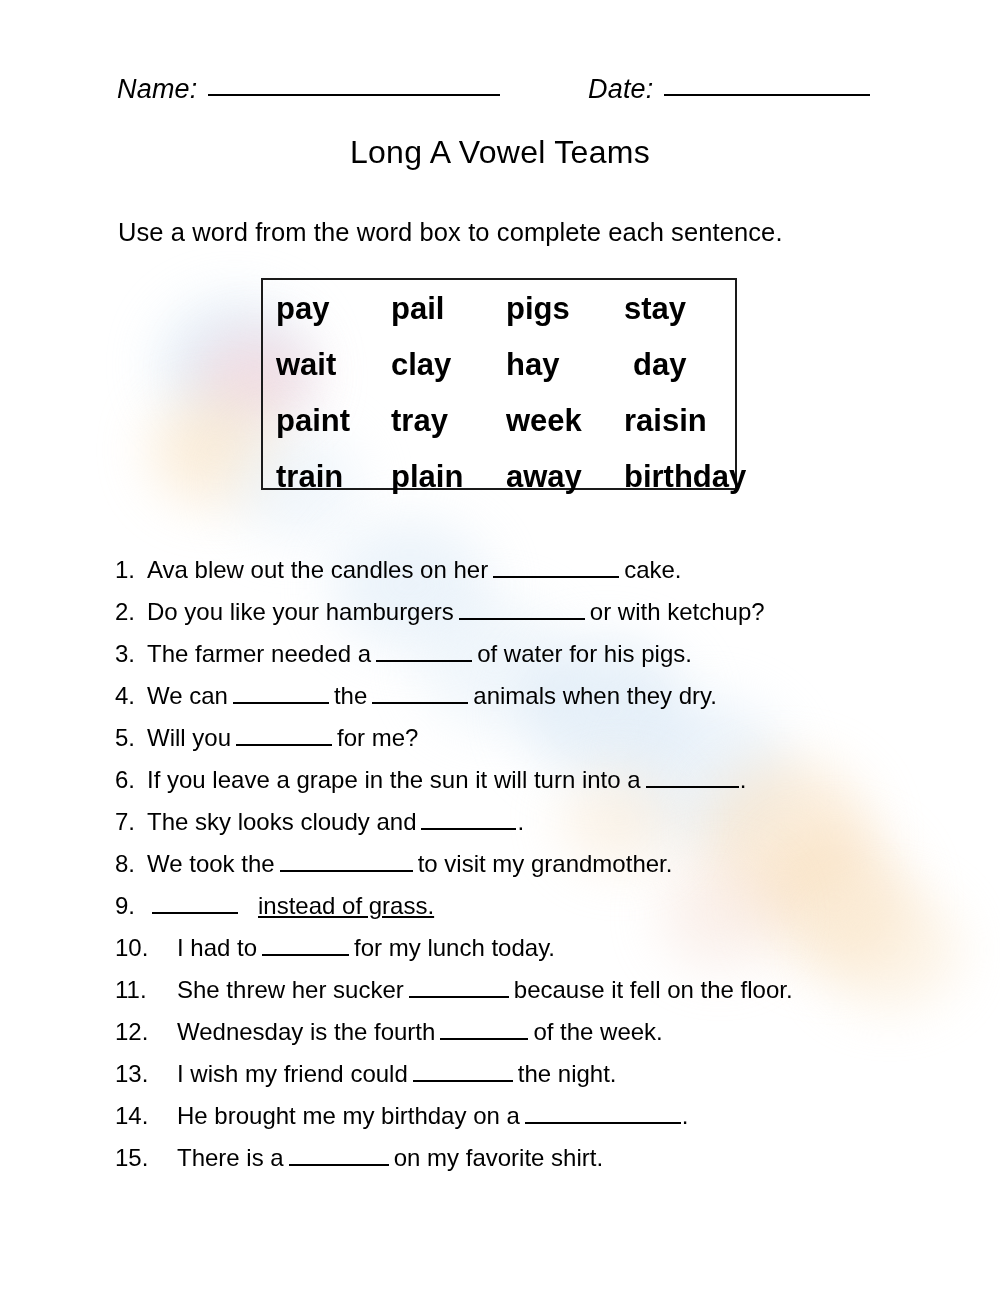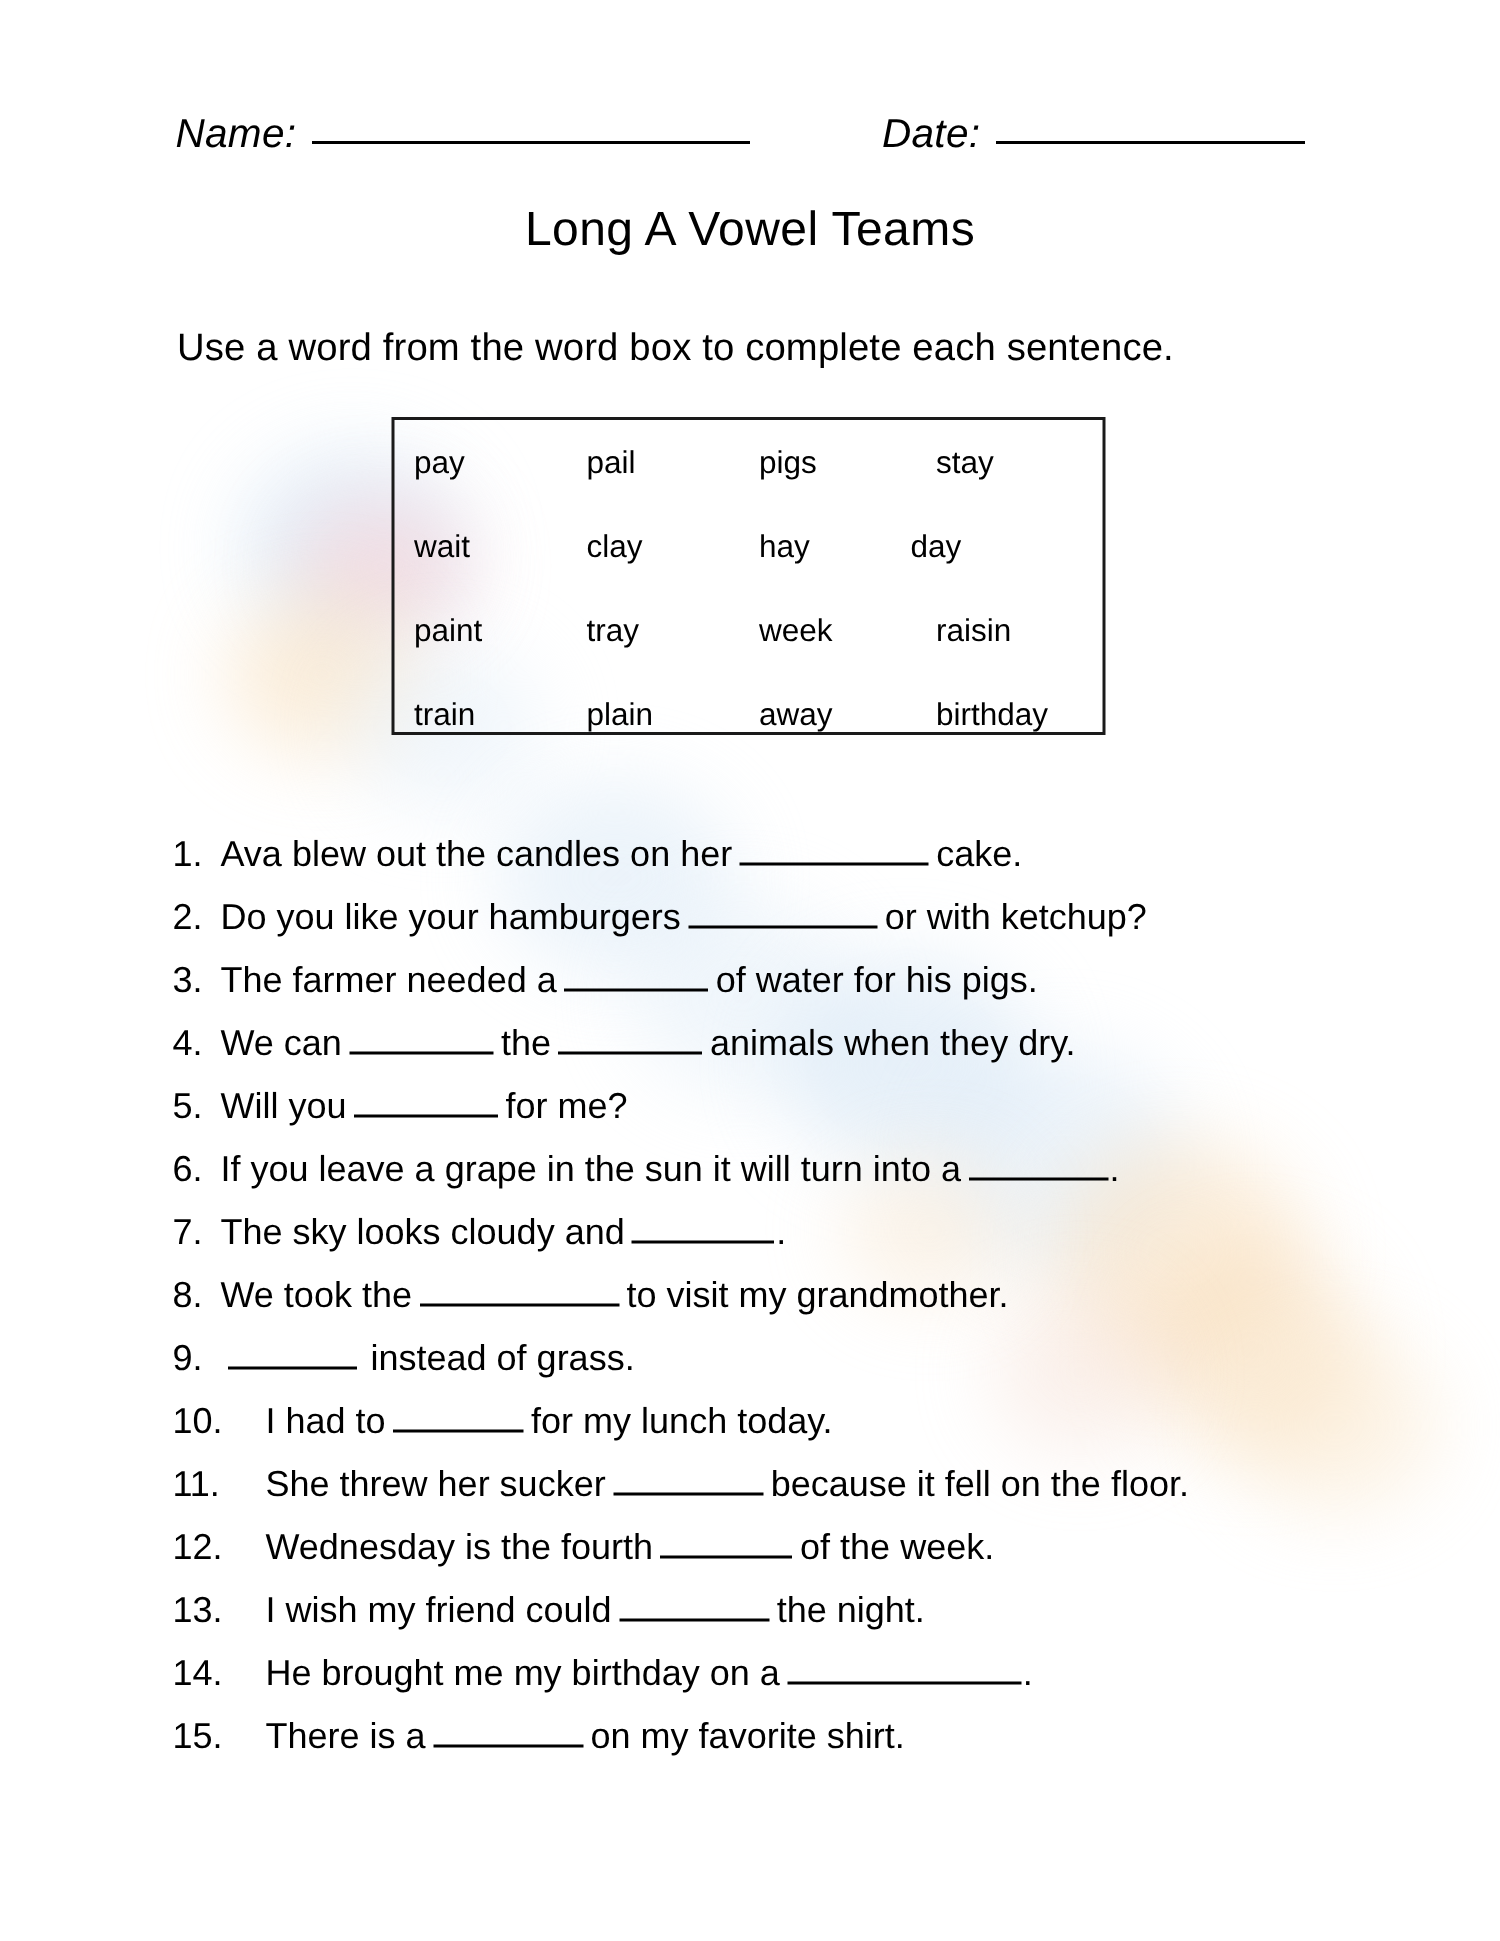--- a/index.html
+++ b/index.html
@@ -102,23 +102,24 @@
     background: transparent;
   }
   .word-row {
     position: absolute;
     left: 0;
     width: 100%;
     height: 28px;
   }
   .word-cell {
     position: absolute;
-    font-size: 21px;
+    font-size: 31px;
     line-height: 28px;
     white-space: nowrap;
+    font-weight: bold;
   }
 
   
   #sentences {
     position: absolute;
     left: 115px;
     top: 556px;
     width: 800px;
   }
   .sentence {
@@ -184,21 +185,21 @@
     <div class="word-row" style="top:15px;">
       <span class="word-cell" style="left:13px;">pay</span>
       <span class="word-cell" style="left:128px;">pail</span>
       <span class="word-cell" style="left:243px;">pigs</span>
       <span class="word-cell" style="left:361px;">stay</span>
     </div>
     <div class="word-row" style="top:71px;">
       <span class="word-cell" style="left:13px;">wait</span>
       <span class="word-cell" style="left:128px;">clay</span>
       <span class="word-cell" style="left:243px;">hay</span>
-      <span class="word-cell" style="left:344px;">day</span>
+      <span class="word-cell" style="left:370px;">day</span>
     </div>
     <div class="word-row" style="top:127px;">
       <span class="word-cell" style="left:13px;">paint</span>
       <span class="word-cell" style="left:128px;">tray</span>
       <span class="word-cell" style="left:243px;">week</span>
       <span class="word-cell" style="left:361px;">raisin</span>
     </div>
     <div class="word-row" style="top:183px;">
       <span class="word-cell" style="left:13px;">train</span>
       <span class="word-cell" style="left:128px;">plain</span>
@@ -254,21 +255,21 @@
       </div>
       <div class="sentence">
         <span class="s-num narrow">8.</span>
         <span class="s-text">We took the</span>
         <span class="blank" style="width: 133px;"></span>
         <span class="s-text" style="margin-left: 0px;">to visit my grandmother.</span>
       </div>
       <div class="sentence">
         <span class="s-num narrow">9.</span>
         <span class="blank" style="width: 86px;"></span>
-        <span class="s-text" style="margin-left: 4px;">instead of grass.</span>
+        <span class="s-text" style="margin-left: 15px; text-decoration: underline;">instead of grass.</span>
       </div>
       <div class="sentence">
         <span class="s-num wide">10.</span>
         <span class="s-text">I had to</span>
         <span class="blank" style="width: 87px;"></span>
         <span class="s-text" style="margin-left: 0px;">for my lunch today.</span>
       </div>
       <div class="sentence">
         <span class="s-num wide">11.</span>
         <span class="s-text">She threw her sucker</span>

